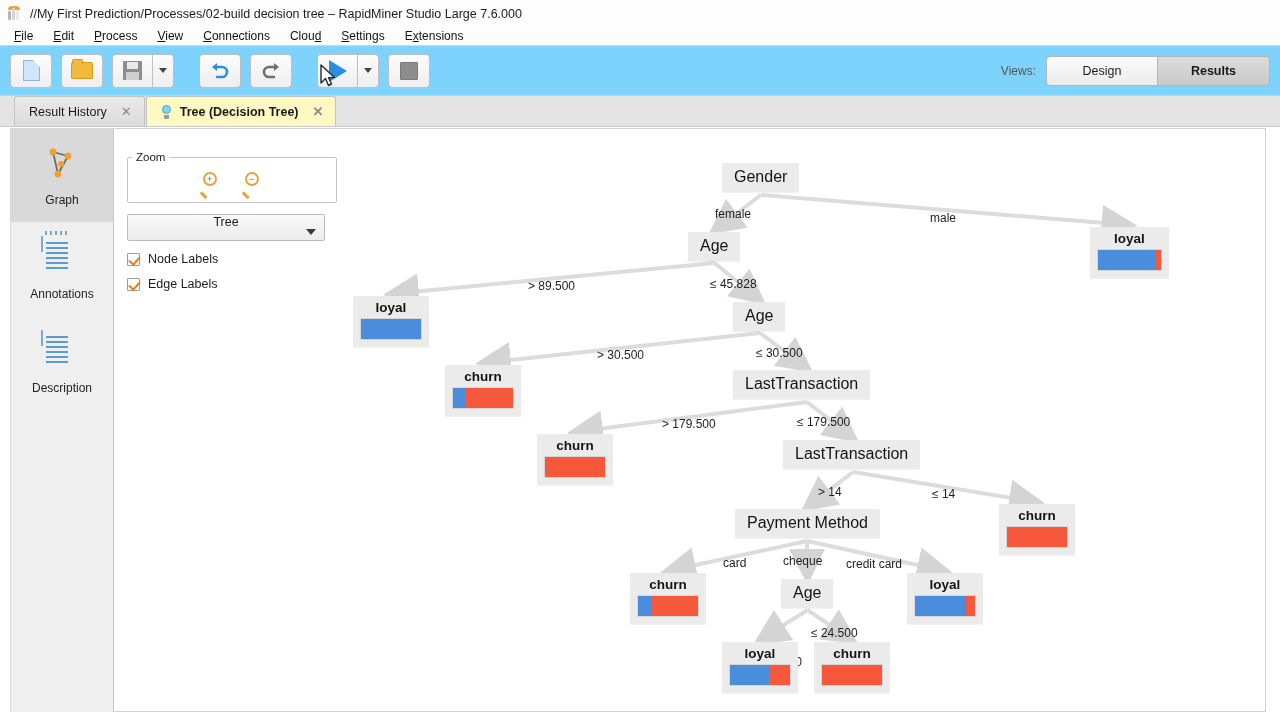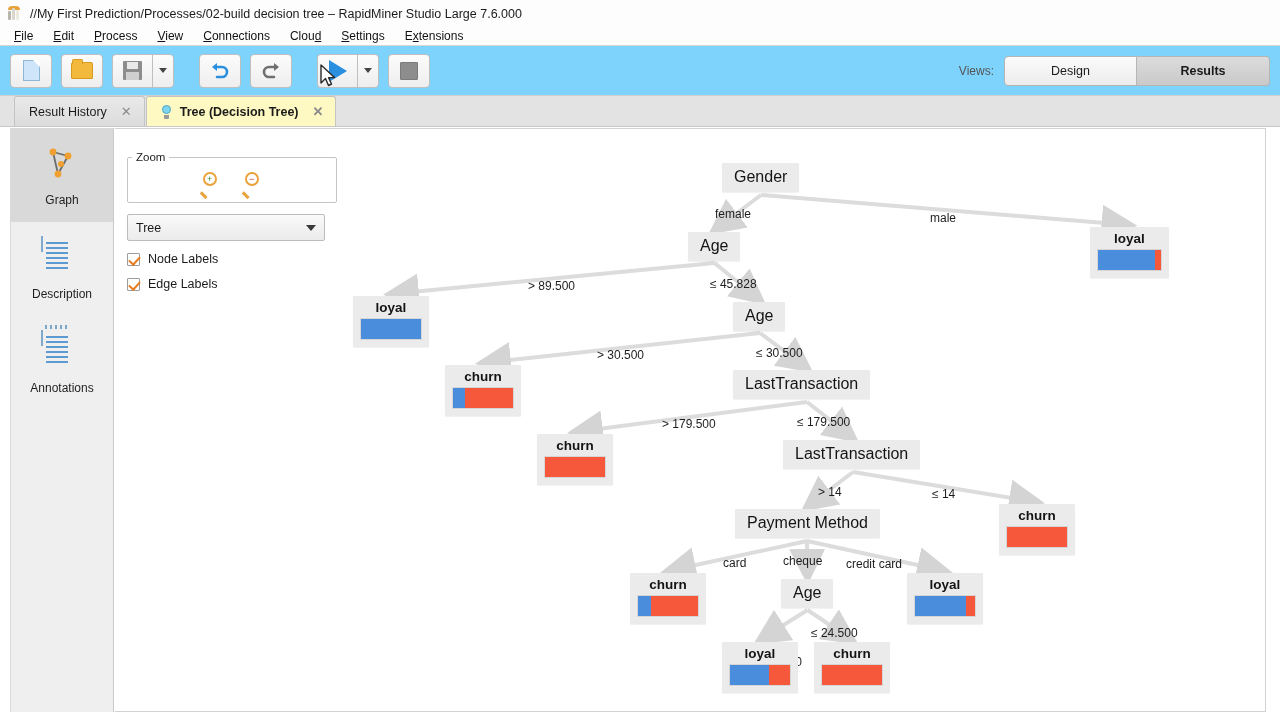--- a/index.html
+++ b/index.html
@@ -92,21 +92,21 @@
               border-left:18px solid #2b8fe0; }
   svg.ico-undo, svg.ico-redo { display:block; }
 
   #cursor-arrow { position:absolute; left:320px; top:64px; width:18px; height:24px; pointer-events:none; }
 
   #views-wrap {
     margin-left:auto; display:flex; align-items:center;
   }
   #views-label { font-size:12px; color:#555; margin-right:10px; }
   .view-btn {
-    width:133px; height:30px;
+    width:112px; height:30px;
     display:flex; align-items:center; justify-content:center;
     font-size:12.5px; color:#1a1a1a;
     border:1px solid #b5b5b5; cursor:default;
   }
   .view-btn.left  { border-radius:4px 0 0 4px; background:linear-gradient(#fbfbfb,#ececec); }
   .view-btn.right { border-radius:0 4px 4px 0; border-left:none;
                     background:linear-gradient(#dcdcdc,#c9c9c9); font-weight:bold; }
 
   
   #tabbar {
@@ -178,21 +178,21 @@
   .mag .handle { position:absolute; bottom:0px; left:1px; width:8px; height:2.5px;
                  background:#e8a33d; transform:rotate(45deg); transform-origin:left center;}
   .mag .sign { position:absolute; top:4px; left:7px; font-size:9px; color:#3f8f3f; line-height:6px;}
   .mag.minus .sign { color:#b33; }
 
   #tree-select {
     margin-top:11px; height:27px; width:198px;
     background:linear-gradient(#fafafa,#ebebeb);
     border:1px solid #bcbcbc; border-radius:2px;
     display:flex; align-items:center; padding:0 8px;
-    font-size:12.5px; color:#1b1b1b; cursor:default;
+    font-size:12.5px; color:#1b1b1b; cursor:default;flex-direction:column;
   }
   #tree-select .caret { margin-left:auto; width:0;height:0;
     border-left:5px solid transparent;border-right:5px solid transparent;border-top:6px solid #3a3a3a;}
 
   .chk-row { display:flex; align-items:center; margin-top:11px; font-size:12.5px; color:#1b1b1b; cursor:default;}
   .chk {
     width:13px;height:13px;border:1px solid #9c9c9c;background:#fff;border-radius:1px;
     margin-right:8px; position:relative; flex:none;
   }
   .chk.checked:after {
@@ -319,37 +319,37 @@
           <circle cx="12" cy="9" r="3.4" fill="#f0a030"></circle>
           <circle cx="27" cy="13" r="3.4" fill="#f0a030"></circle>
           <circle cx="17" cy="31" r="3.4" fill="#f0a030"></circle>
           <circle cx="20" cy="21" r="3.0" fill="#f0a030"></circle>
         </svg>
       </span>
       <span class="nav-label">Graph</span>
     </div>
     <div class="nav-item">
       <span class="nav-icon">
+        <span class="doc-icon with-dots" style="margin:6px auto 0 auto;">
+          <span class="line" style="top:5px"></span><span class="line" style="top:10px"></span>
+          <span class="line" style="top:15px"></span><span class="line" style="top:20px"></span>
+          <span class="line" style="top:25px"></span><span class="line" style="top:30px"></span>
+        </span>
+      </span>
+      <span class="nav-label">Annotations</span>
+    </div>
+    <div class="nav-item">
+      <span class="nav-icon">
         <span class="doc-icon" style="margin:3px auto 0 auto;">
           <span class="line" style="top:5px"></span><span class="line" style="top:10px"></span>
           <span class="line" style="top:15px"></span><span class="line" style="top:20px"></span>
           <span class="line" style="top:25px"></span><span class="line" style="top:30px"></span>
         </span>
       </span>
       <span class="nav-label">Description</span>
-    </div>
-    <div class="nav-item">
-      <span class="nav-icon">
-        <span class="doc-icon with-dots" style="margin:6px auto 0 auto;">
-          <span class="line" style="top:5px"></span><span class="line" style="top:10px"></span>
-          <span class="line" style="top:15px"></span><span class="line" style="top:20px"></span>
-          <span class="line" style="top:25px"></span><span class="line" style="top:30px"></span>
-        </span>
-      </span>
-      <span class="nav-label">Annotations</span>
     </div>
   </div>
 
   <div id="content-panel">
 
     <div id="tree-canvas">
       <svg id="edges">
           <defs>
             <marker id="ah" markerWidth="9" markerHeight="9" refX="7" refY="4.5" orient="auto">
               <path d="M0,0 L9,4.5 L0,9 Z" fill="#d4d4d4"></path>

